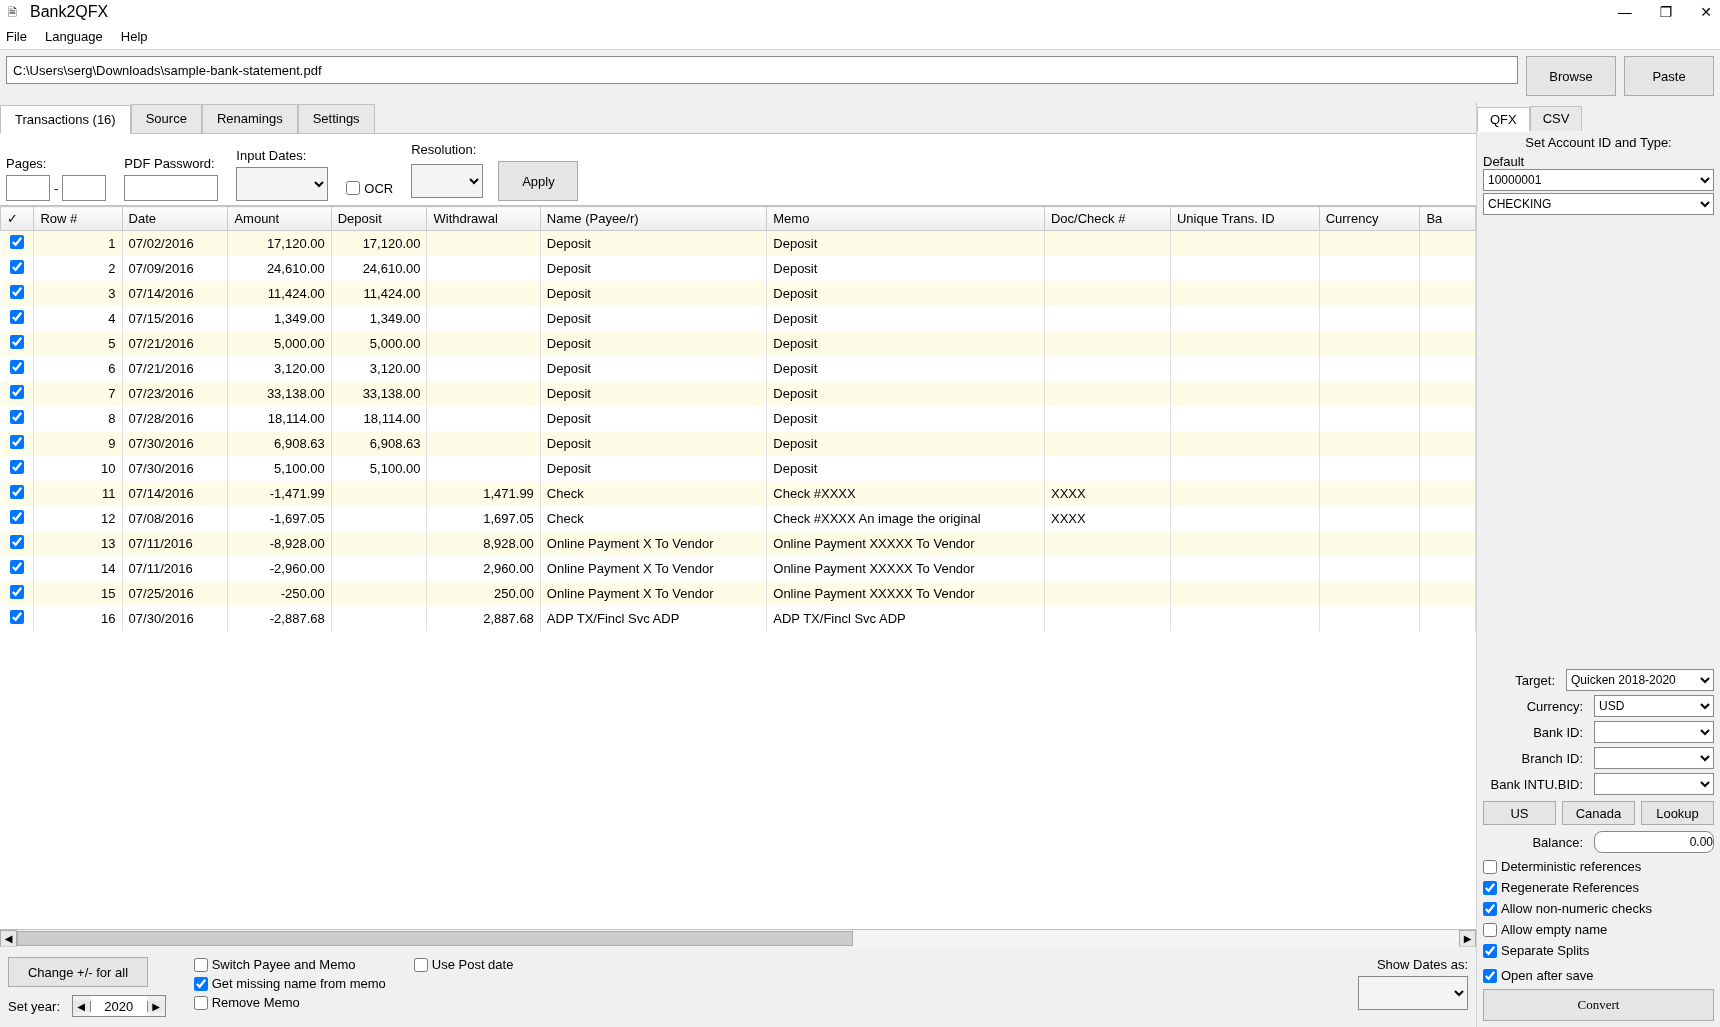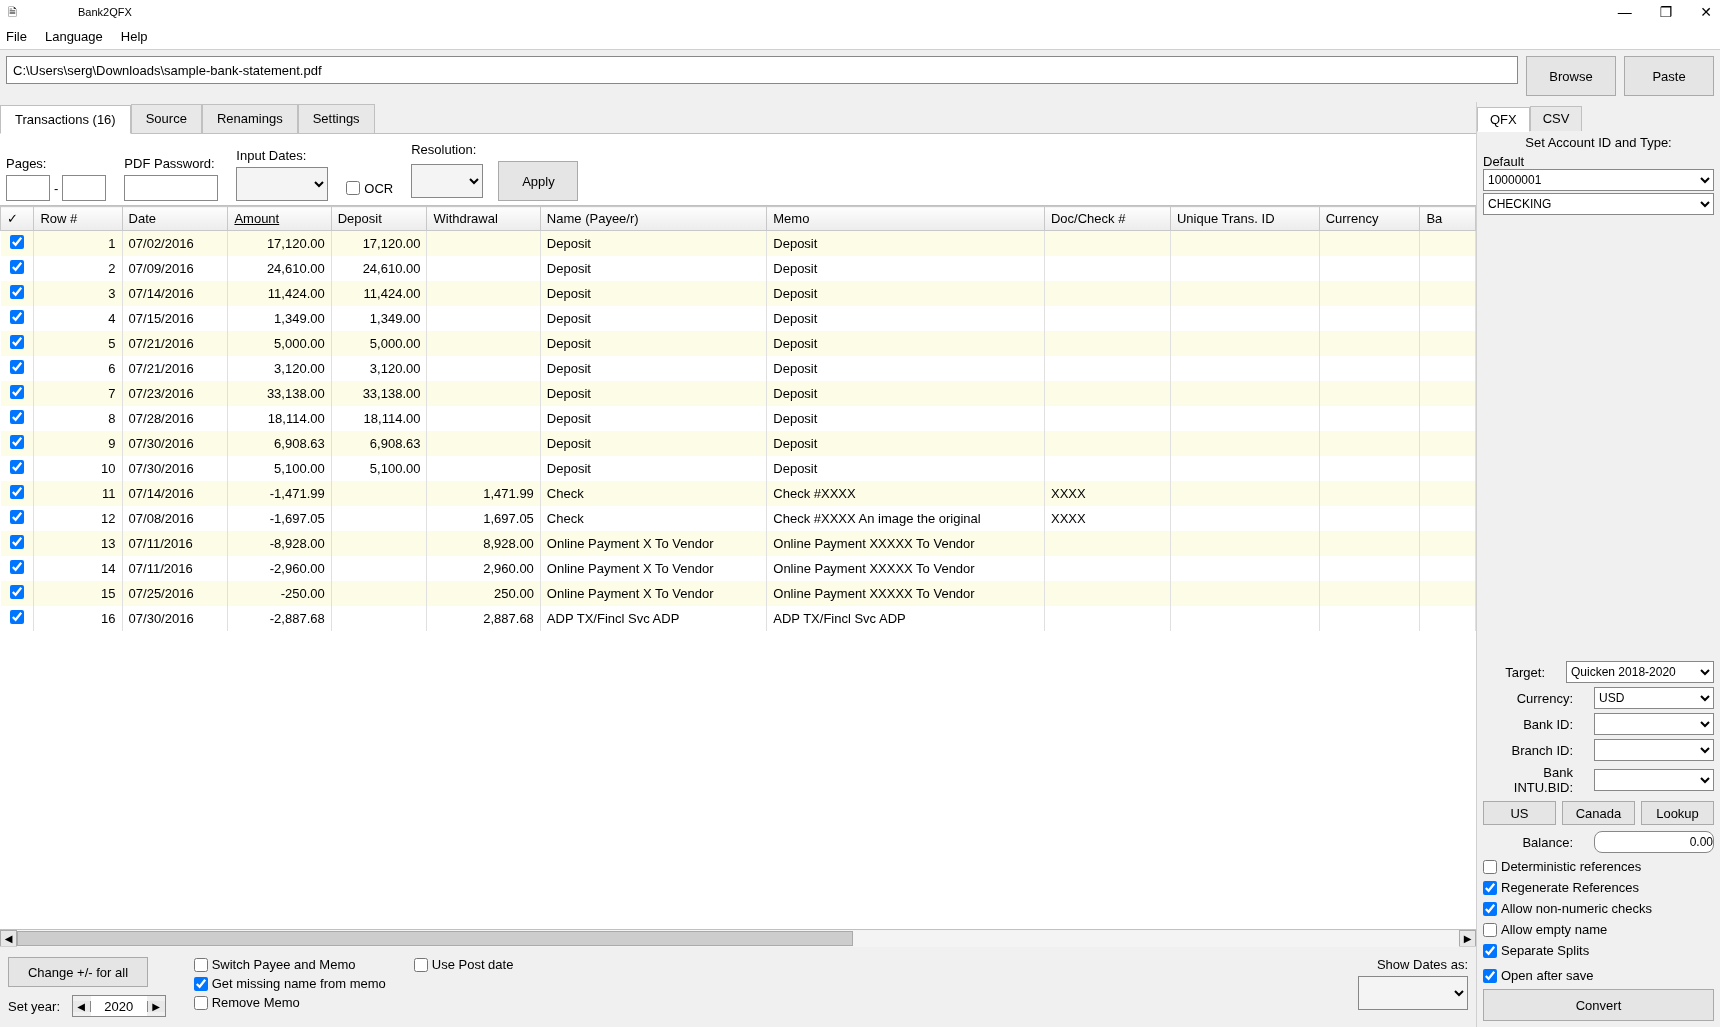--- a/index.html
+++ b/index.html
@@ -1,19 +1,19 @@
 <!DOCTYPE html>
 <html><head>
 <meta charset="utf-8">
 <style>
 * { box-sizing: border-box; margin: 0; padding: 0; font-family: "Segoe UI", Tahoma, sans-serif; font-size: 13px; }
 body { background: #f0f0f0; width: 1720px; height: 1027px; overflow: hidden; display:flex; flex-direction:column; }
 .title-bar { height: 24px; background:#fff; display:flex; align-items:center; padding:0 8px; }
 .title-bar .app-icon { width:16px; height:16px; margin-right:6px; font-size:11px;}
-.title-bar .title { flex:1; font-size:11px;margin-left:48px; }
+.title-bar .title { flex:1; font-size:16px; }
 .title-bar .win-controls { display:flex; gap:28px; }
 .title-bar .win-controls span { font-size:14px; cursor:default;}
 .menu-bar { height:26px; background:#fff; border-bottom:1px solid #d0d0d0; display:flex; align-items:center; padding:0 6px; gap:18px; }
 .menu-bar span { font-size:13px; }
 .path-row { display:flex; gap:8px; padding:6px; background:#f0f0f0; }
 .path-input { flex:1; height:28px; border:1px solid #888; background:#fff; padding:0 6px; font-size:13px;}
 .btn { height:40px; padding:0 18px; background:#e5e5e5; border:1px solid #aaa; font-size:13px; cursor:default;}
 .btn.small { padding:0 12px; height:24px; }
 .main { flex:1; display:flex; overflow:hidden; }
 .left-pane { flex:1; display:flex; flex-direction:column; background:#fff; }
@@ -45,30 +45,30 @@
 .bottom-left { display:flex; flex-direction:column; gap:8px;}
 .bottom-mid { display:flex; flex-direction:column; gap:4px;}
 .year-stepper { display:flex; align-items:center; border:1px solid #888; height:22px;}
 .year-stepper .arrow { width:18px; text-align:center; background:#e8e8e8; border-right:1px solid #888; border-left:1px solid #888; cursor:default; font-size:10px;}
 .year-stepper .arrow:first-child{border-left:none;}
 .year-stepper .arrow:last-child{border-right:none;}
 .year-stepper input { width:56px; border:none; text-align:center; height:20px;}
 .right-pane .rtabs { display:flex; padding-top:2px; background:#f0f0f0;}
 .right-pane .rtabs .tab{padding:4px 12px;}
 .right-pane .section-title { padding:4px 8px; font-size:13px;}
-.right-pane .form-row { display:flex; align-items:center; gap:21px; padding:2px 6px; }
+.right-pane .form-row { display:flex; align-items:center; gap:11px; padding:2px 6px; }
 .right-pane .form-row label { flex:1; text-align:right; font-size:13px;}
 .right-pane select, .right-pane input[type=text] { height:22px; border:1px solid #888; background:#fff; font-size:12px; }
 .right-pane .full-sel { width:100%; }
 .right-pane .wval { width:120px;}
 .right-pane .btnrow { display:flex; gap:6px; padding:4px 6px;}
 .right-pane .btnrow .btn { flex:1; padding:0 4px;}
 .right-pane .checks { padding:4px 6px; display:flex; flex-direction:column; gap:6px;}
 .right-pane .convert-area { margin-top:auto; padding:6px;}
-.convert-btn { width:100%; height:32px; background:#e5e5e5; border:1px solid #aaa; font-size:13px;}
+.convert-btn { width:100%; height:32px; background:#e5e5e5; border:1px solid #aaa; font-size:13px;font-family:Liberation Serif, serif;}
 .right-space { flex:1; }
 input[type=checkbox]{ width:14px; height:14px;}
 .show-dates{ margin-left:auto; display:flex; flex-direction:column; align-items:flex-end; gap:4px;}
 </style>
 </head>
 <body>
 
 <div class="title-bar">
   <span class="app-icon">🗎</span>
   <span class="title">Bank2QFX</span>
@@ -134,21 +134,21 @@
       </div>
     </div>
 
     <div class="table-wrap">
       <table>
         <thead>
             <tr id="thead-row">
               <th style="width: 26px;">✓</th>
               <th style="width: 70px;">Row #</th>
               <th style="width: 84px;">Date</th>
-              <th style="width: 82px; text-decoration: underline;">Amount</th>
+              <th style="width: 82px;">Amount</th>
               <th style="width: 76px;">Deposit</th>
               <th style="width: 90px;">Withdrawal</th>
               <th style="width: 178px;">Name (Payee/r)</th>
               <th style="width: 208px;">Memo</th>
               <th style="width: 100px;">Doc/Check #</th>
               <th style="width: 118px;">Unique Trans. ID</th>
               <th style="width: 80px;">Currency</th>
               <th style="width: 44px;">Ba</th>
             </tr>
           </thead>

